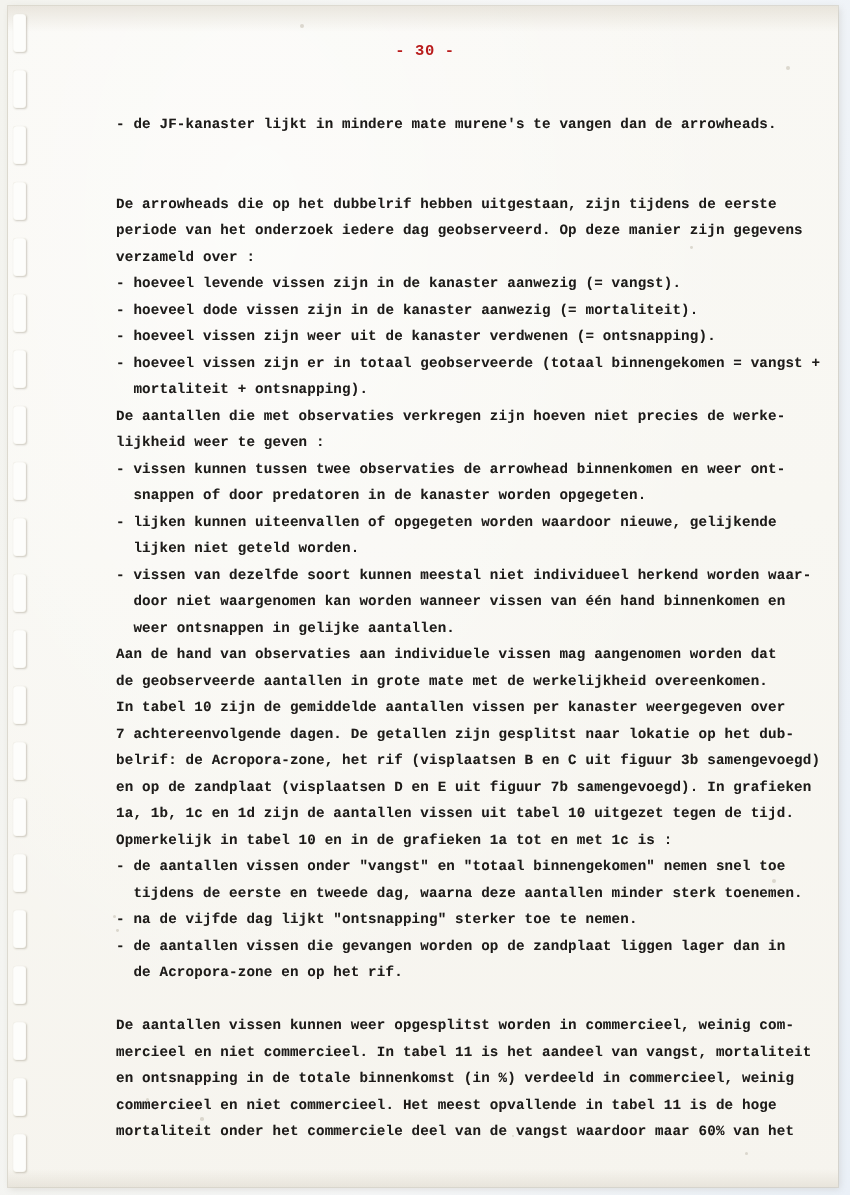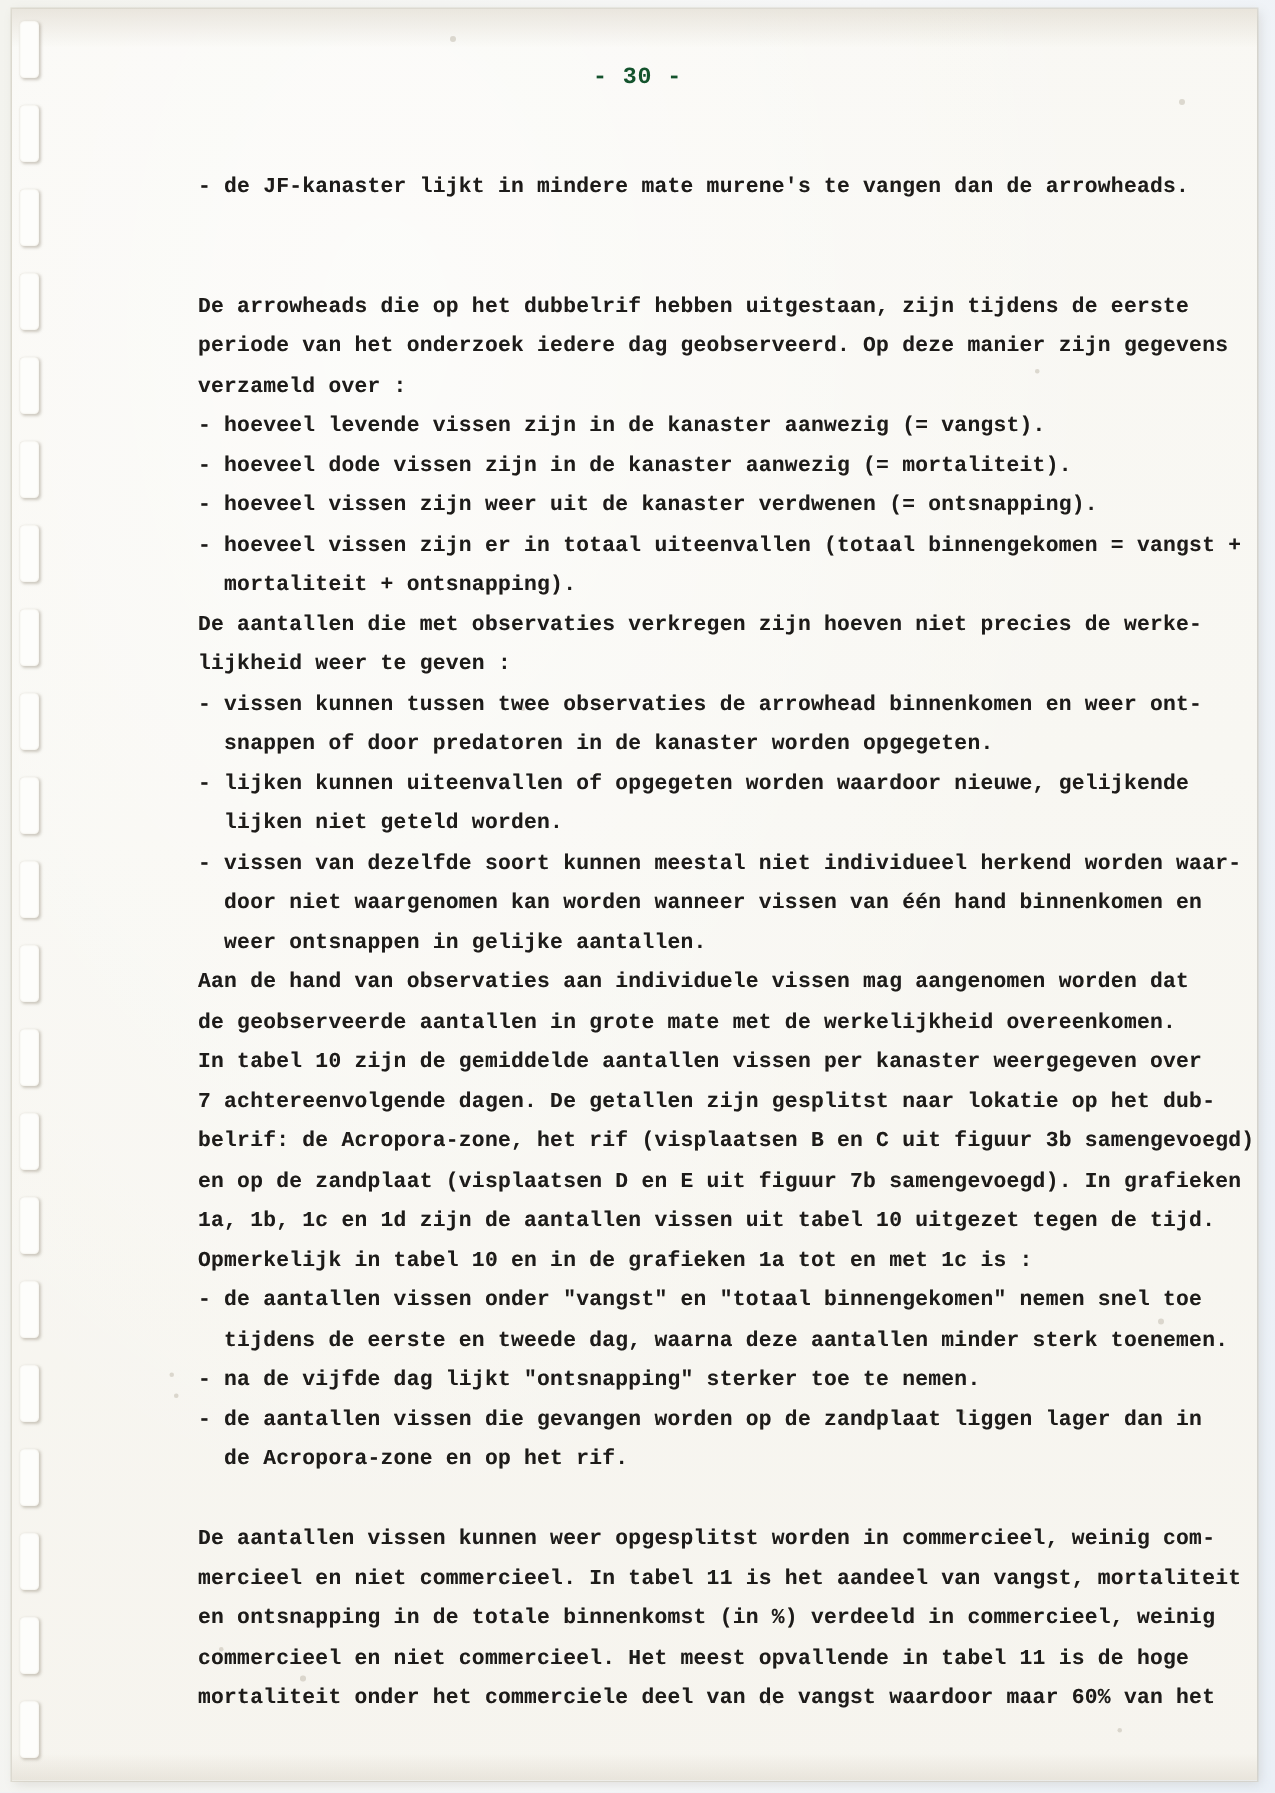--- a/index.html
+++ b/index.html
@@ -94,30 +94,29 @@
   }
 
   .folio {
     position: absolute;
     top: 42px;
     left: 0;
     width: 850px;
     text-align: center;
     font-size: 15.5px;
     letter-spacing: 0.6px;
-    color: #14532d;
+    color: #b91c1c;
     font-weight: 700;
   }
 
   .body-block {
     position: absolute;
     left: 116px;
     top: 112px;
     width: 700px;
-    margin-left: 16px;
   }
 
   .line {
     font-size: 14.2px;
     line-height: 26.5px;
     height: 26.5px;
     color: #1d1b19;
     white-space: pre;
     letter-spacing: 0.18px;
     font-weight: 700;
@@ -199,21 +198,21 @@
 
     <div class="line blank">&nbsp;</div>
 
     <div id="body-lines">
         <div class="line">De arrowheads die op het dubbelrif hebben uitgestaan, zijn tijdens de eerste</div>
         <div class="line">periode van het onderzoek iedere dag geobserveerd. Op deze manier zijn gegevens</div>
         <div class="line">verzameld over :</div>
         <div class="line">- hoeveel levende vissen zijn in de kanaster aanwezig (= vangst).</div>
         <div class="line">- hoeveel dode vissen zijn in de kanaster aanwezig (= mortaliteit).</div>
         <div class="line">- hoeveel vissen zijn weer uit de kanaster verdwenen (= ontsnapping).</div>
-        <div class="line">- hoeveel vissen zijn er in totaal uiteenvallen (totaal binnengekomen = vangst +</div>
+        <div class="line">- hoeveel vissen zijn er in totaal geobserveerde (totaal binnengekomen = vangst +</div>
         <div class="line">  mortaliteit + ontsnapping).</div>
         <div class="line">De aantallen die met observaties verkregen zijn hoeven niet precies de werke-</div>
         <div class="line">lijkheid weer te geven :</div>
         <div class="line">- vissen kunnen tussen twee observaties de arrowhead binnenkomen en weer ont-</div>
         <div class="line">  snappen of door predatoren in de kanaster worden opgegeten.</div>
         <div class="line">- lijken kunnen uiteenvallen of opgegeten worden waardoor nieuwe, gelijkende</div>
         <div class="line">  lijken niet geteld worden.</div>
         <div class="line">- vissen van dezelfde soort kunnen meestal niet individueel herkend worden waar-</div>
         <div class="line">  door niet waargenomen kan worden wanneer vissen van één hand binnenkomen en</div>
         <div class="line">  weer ontsnappen in gelijke aantallen.</div>

